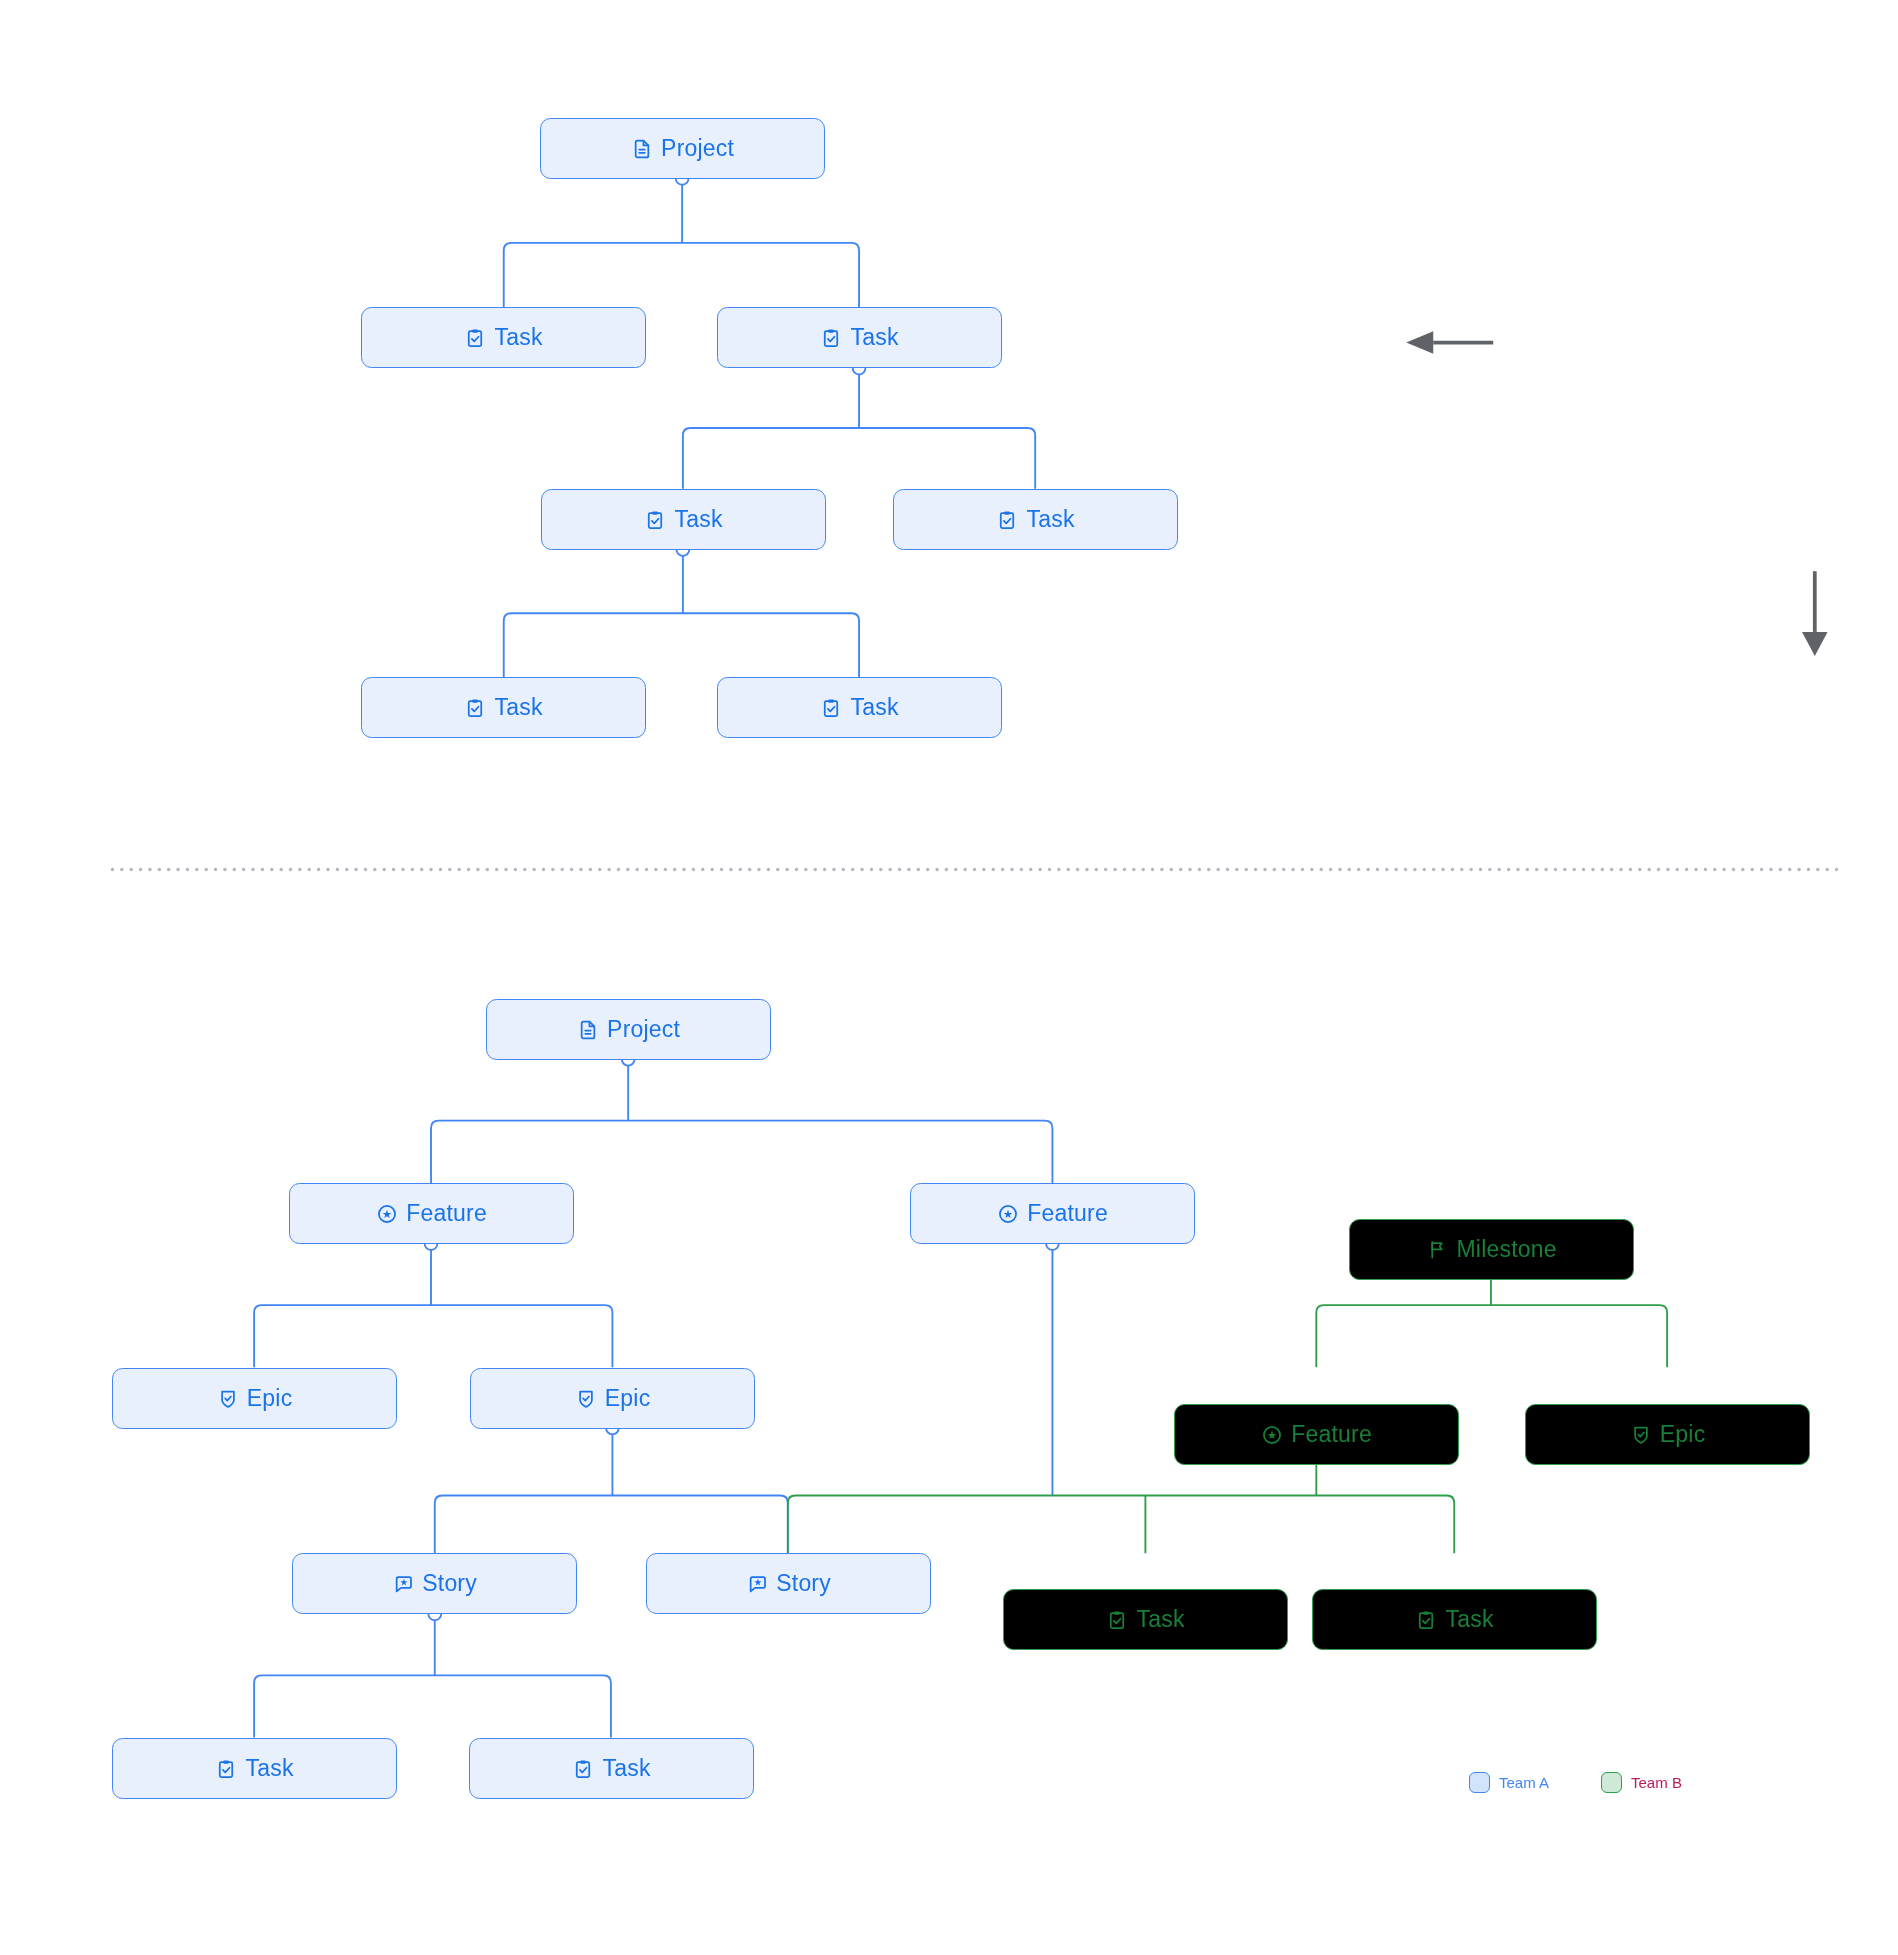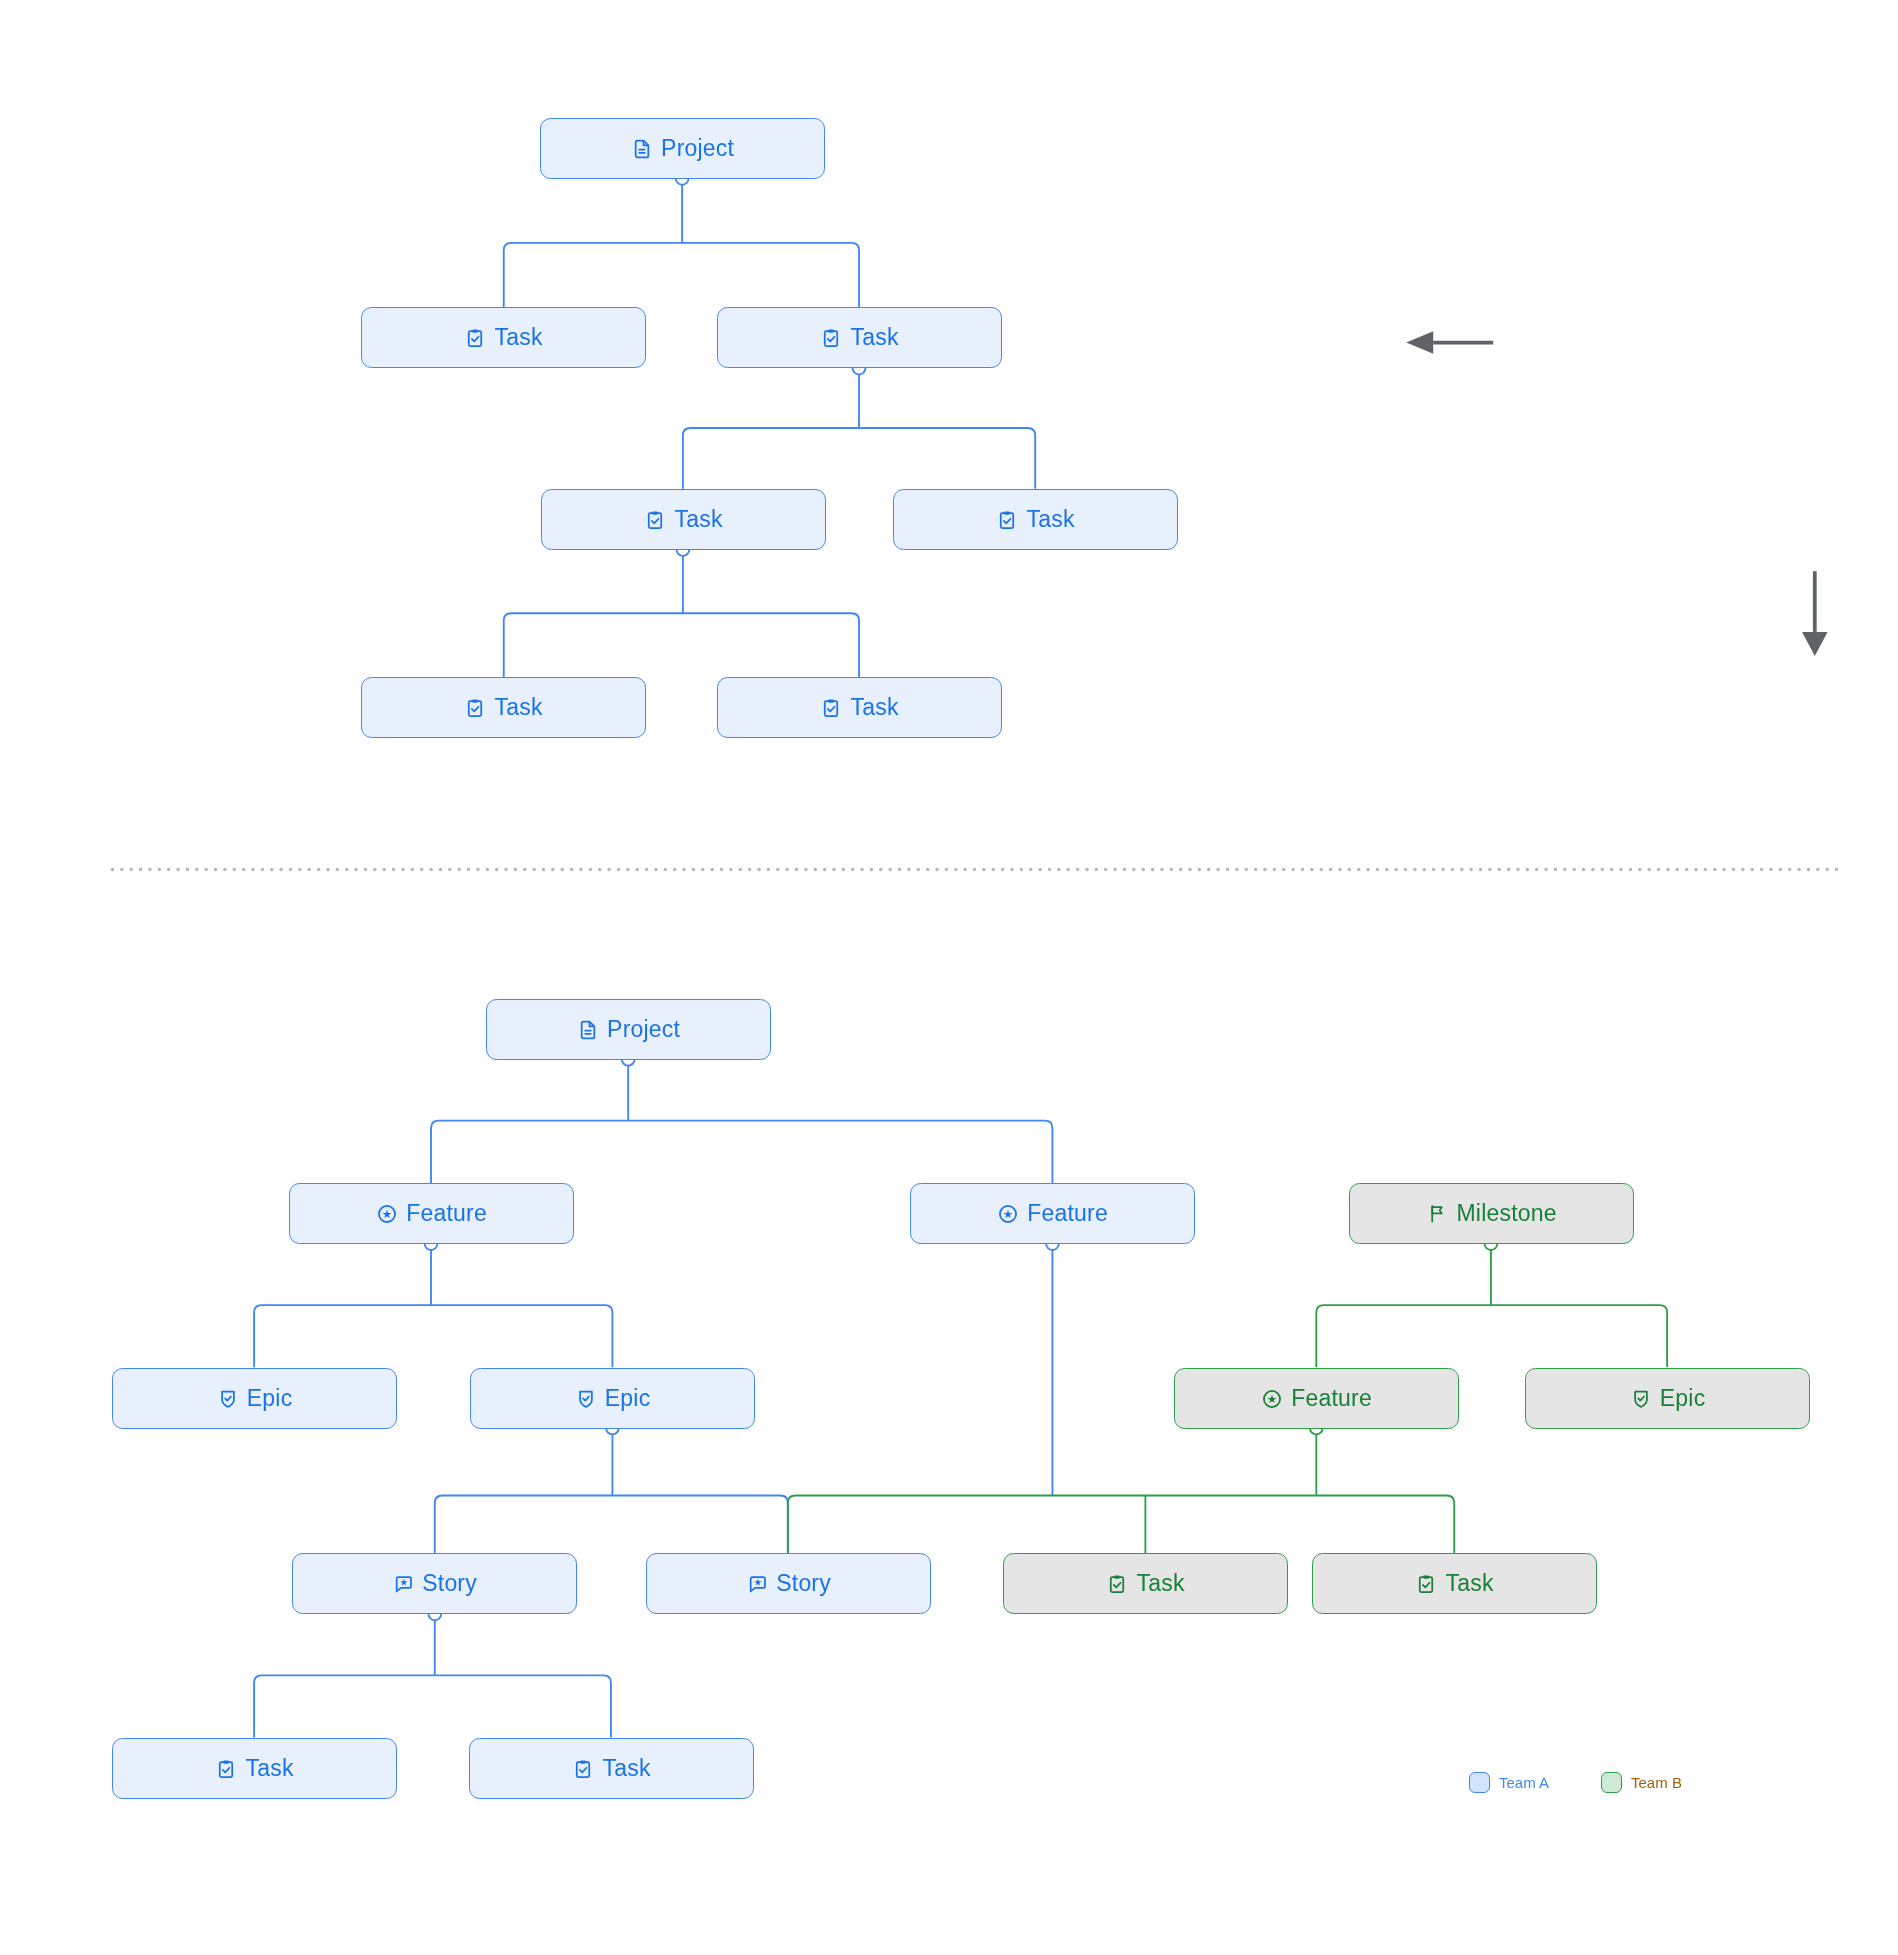--- a/index.html
+++ b/index.html
@@ -3,34 +3,34 @@
 <meta charset="utf-8">
 <style>
   html,body{margin:0;padding:0;background:#ffffff;}
   #canvas{position:relative;width:1898px;height:1955px;background:#ffffff;overflow:hidden;
           font-family:"Liberation Sans",sans-serif;}
   #wires{position:absolute;left:0;top:0;width:1898px;height:1955px;}
   .node{position:absolute;width:285px;height:61px;box-sizing:border-box;border-radius:10.5px;
         display:flex;align-items:center;justify-content:center;gap:8.2px;
         font-size:23px;font-weight:500;letter-spacing:0.2px;cursor:default;}
   .node.team-a{background:#e8f0fe;border:1.9px solid #4285f4;color:#1a73e8;}
-  .node.team-b{background:#e5e5e5;border:1.9px solid #2f9e49;color:#188038;}
+  .node.team-b{background:#000000;border:1.9px solid #2f9e49;color:#188038;margin-top:36px;}
   .node .icon{display:flex;align-items:center;}
   .node .icon svg{width:22px;height:22px;}
   .annotation{position:absolute;right:72px;top:328px;text-align:right;color:#5f6368;
               font-size:34px;line-height:56px;font-weight:400;}
   .annotation p{margin:0;}
   .annotation p + p{margin-top:9px;}
   .legend{position:absolute;left:1469px;top:1772px;display:flex;gap:52px;font-size:15px;font-weight:500;}
   .legend .item{display:flex;align-items:center;gap:9px;}
   .swatch{width:21px;height:21px;border-radius:6px;box-sizing:border-box;}
   .swatch.team-a{background:#d2e3fc;border:1.9px solid #4285f4;}
   .swatch.team-b{background:#ceead6;border:1.9px solid #2f9e49;}
   .legend .lbl-a{color:#4285f4;}
-  .legend .lbl-b{color:#a16207;}
+  .legend .lbl-b{color:#be185d;}
 </style>
 </head>
 <body>
 
 <div id="canvas">
   <svg id="wires" viewBox="0 0 2532 2608" width="1898" height="1955">
       <path d="M 672 410 L 672 334 Q 672 324 682 324 L 1136 324 Q 1146 324 1146 334 L 1146 410" stroke="#4285f4" stroke-width="2.5" fill="none"></path>
       <path d="M 910 238 L 910 324" stroke="#4285f4" stroke-width="2.5" fill="none"></path>
       <path d="M 911 652 L 911 581 Q 911 571 921 571 L 1371 571 Q 1381 571 1381 581 L 1381 652" stroke="#4285f4" stroke-width="2.5" fill="none"></path>
       <path d="M 1146 491 L 1146 571" stroke="#4285f4" stroke-width="2.5" fill="none"></path>

